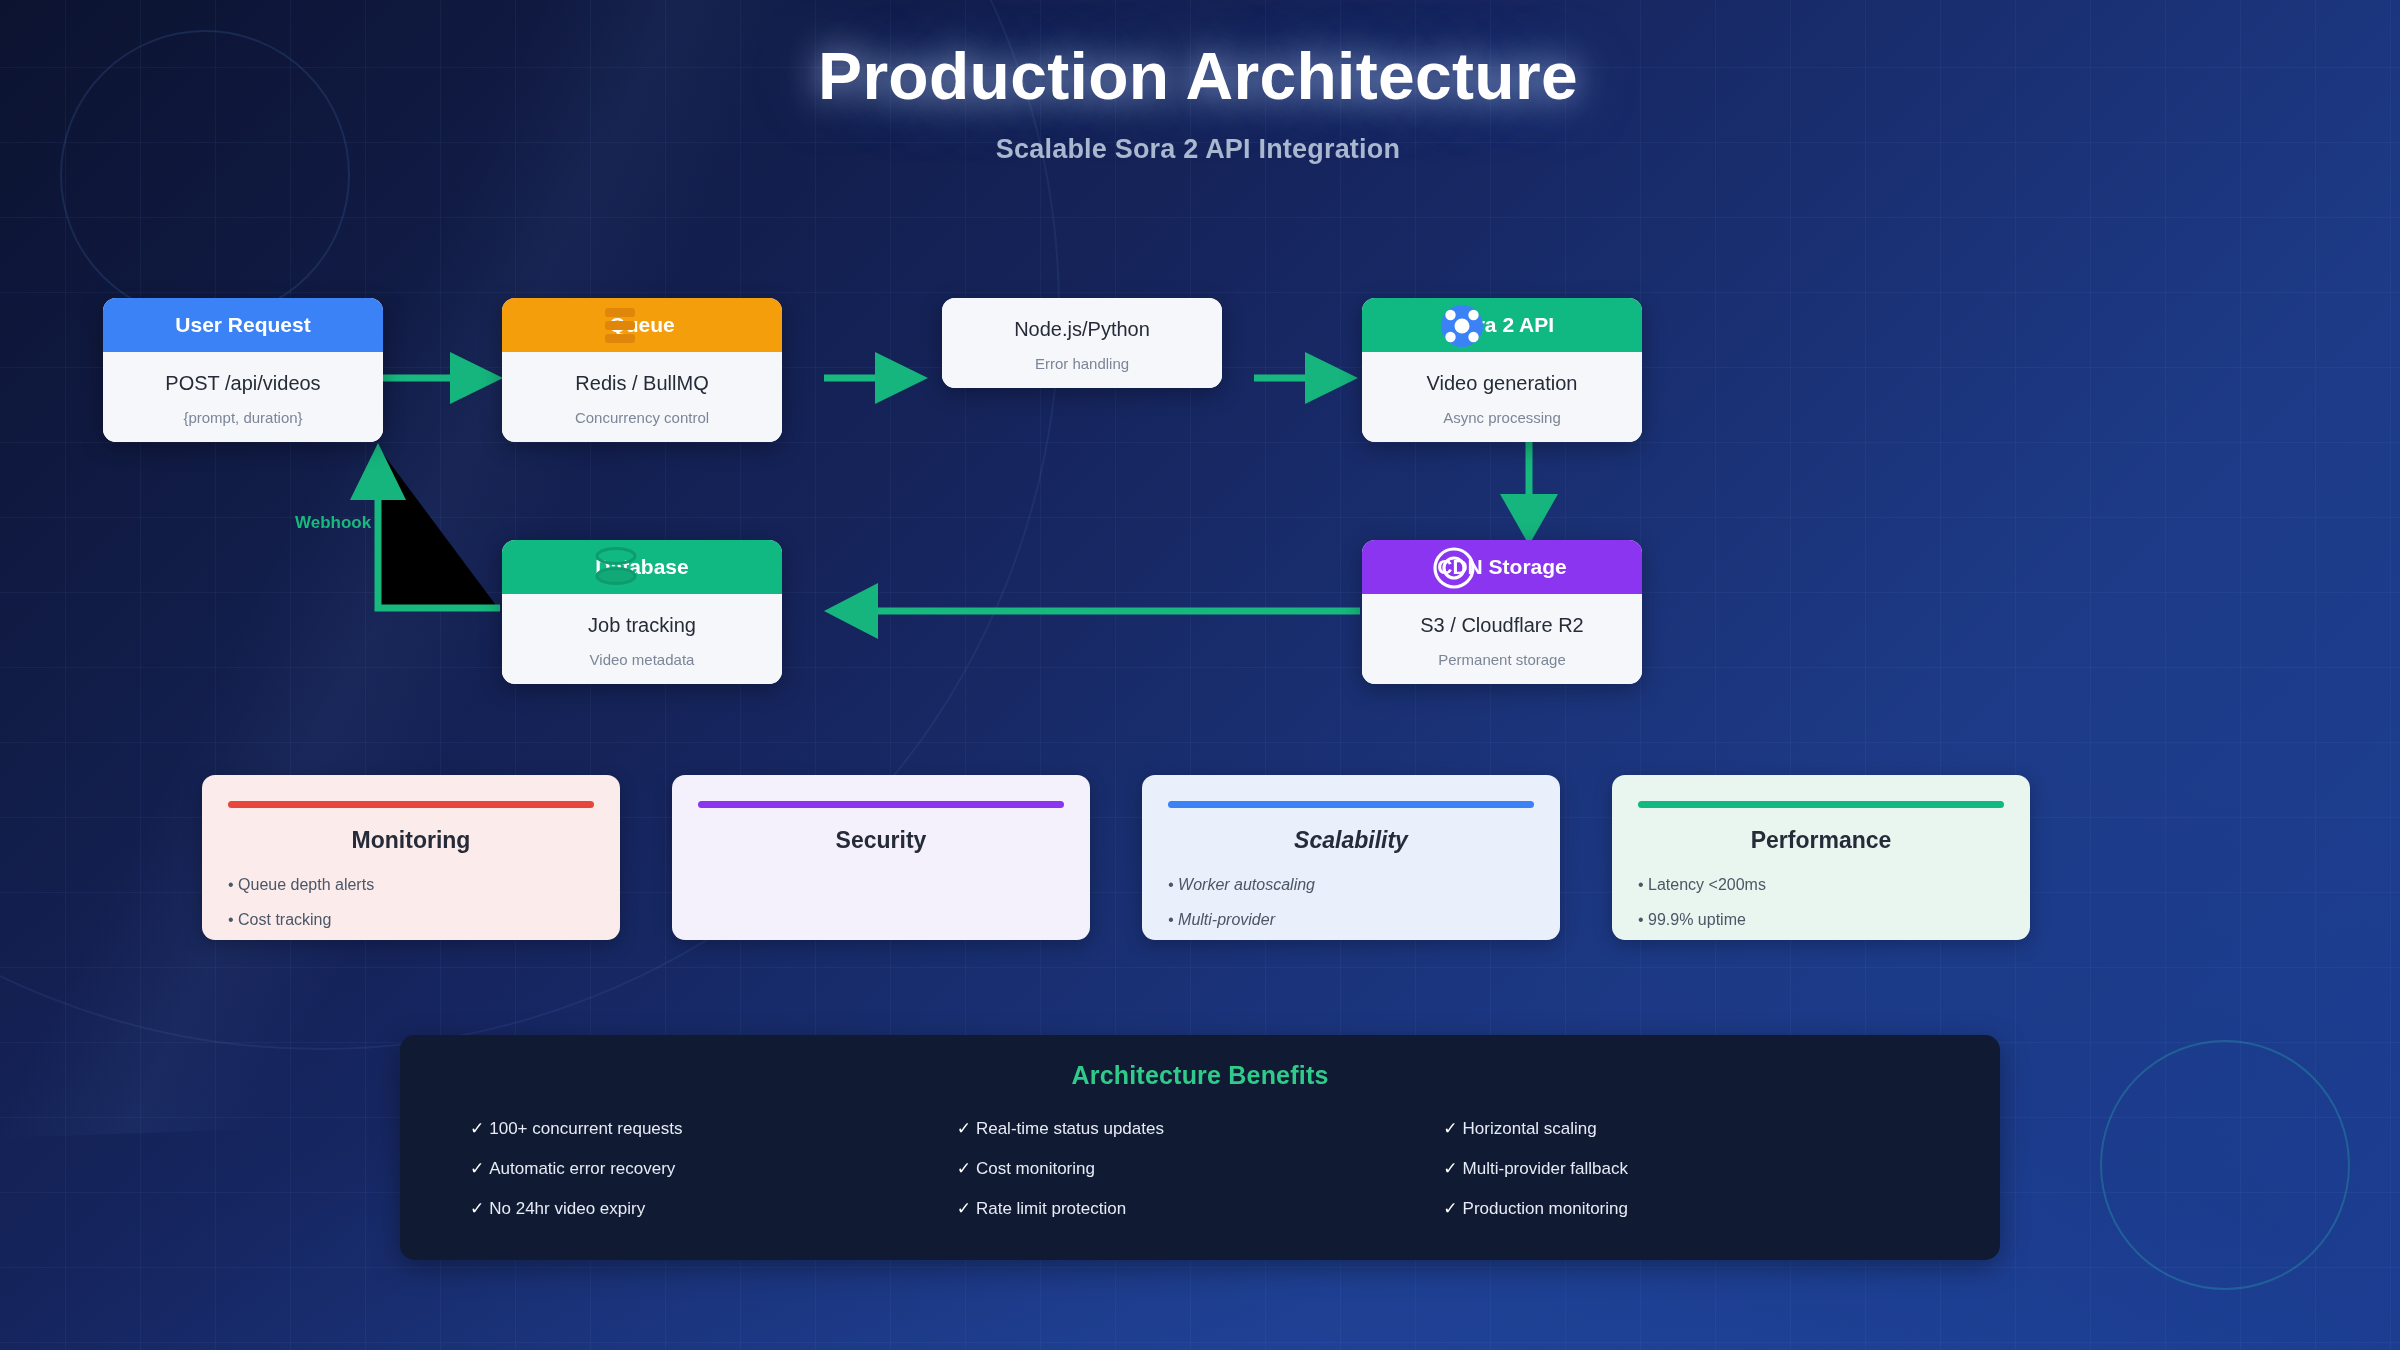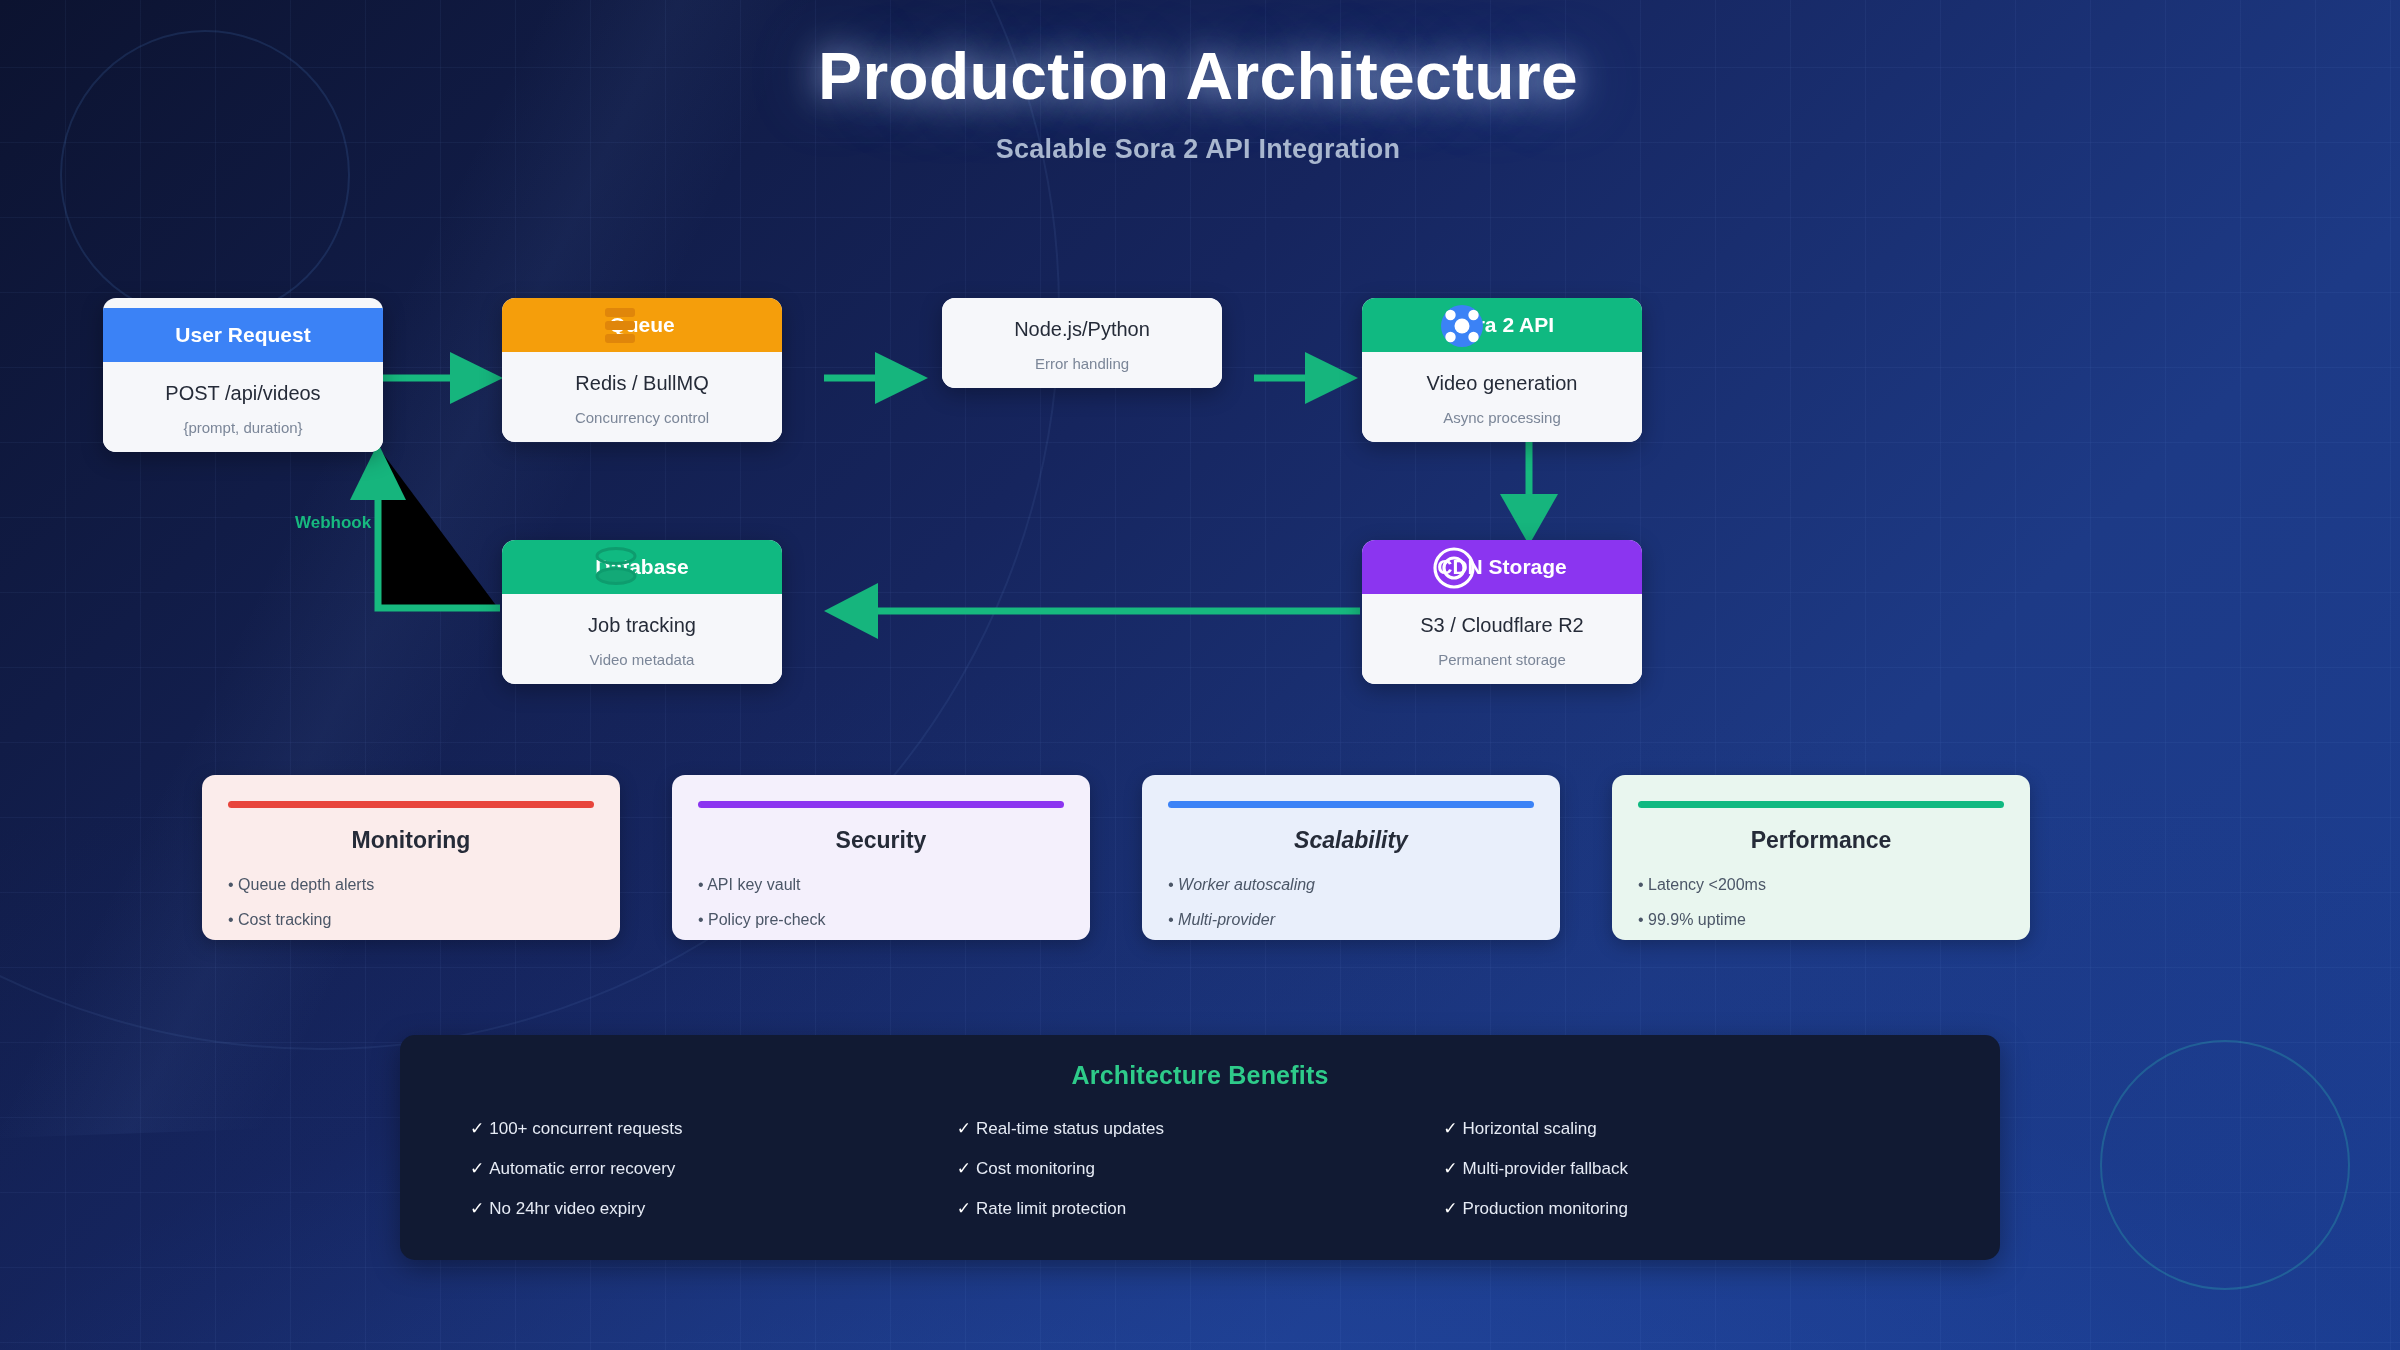--- a/index.html
+++ b/index.html
@@ -151,21 +151,21 @@
 
   <g>
     <polygon points="378,447 378,608 498,608" fill="#000000"></polygon>
     <polyline points="500,608 378,608 378,494" fill="none" stroke="#17b97f" stroke-width="7"></polyline>
     <polygon points="350,500 406,500 378,443" fill="#16b57d"></polygon>
   </g>
 </svg>
 <div id="webhook-label">Webhook</div>
 
 <div class="node" id="node-user-request" style="left:103px; top:298px;">
-  <div class="node-head" style="background:#3b82f6;margin-top:10px;">
+  <div class="node-head" style="background:#3b82f6;">
     <span class="node-title">User Request</span>
   </div>
   <div class="node-body">
     <div class="node-main">POST /api/videos</div>
     <div class="node-sub">{prompt, duration}</div>
   </div>
 </div>
 
 <div class="node" id="node-queue" style="left:502px; top:298px;">
   <div class="node-head" style="background:#f59e0b;">
@@ -240,24 +240,20 @@
   <div class="fcard-title">Monitoring</div>
   <div class="fcard-list">
     <div class="fcard-item">• Queue depth alerts</div>
     <div class="fcard-item">• Cost tracking</div>
   </div>
 </div>
 
 <div class="fcard" id="fcard-security" style="left:672px; background:#f4f0fc;">
   <div class="fcard-bar" style="background:#8b35f0;"></div>
   <div class="fcard-title">Security</div>
-  <div class="fcard-list">
-    <div class="fcard-item">• API key vault</div>
-    <div class="fcard-item">• Policy pre-check</div>
-  </div>
 </div>
 
 <div class="fcard" id="fcard-scalability" style="left:1142px; background:#e9effb;font-style:italic;">
   <div class="fcard-bar" style="background:#3b82f6;"></div>
   <div class="fcard-title">Scalability</div>
   <div class="fcard-list">
     <div class="fcard-item">• Worker autoscaling</div>
     <div class="fcard-item">• Multi-provider</div>
   </div>
 </div>

